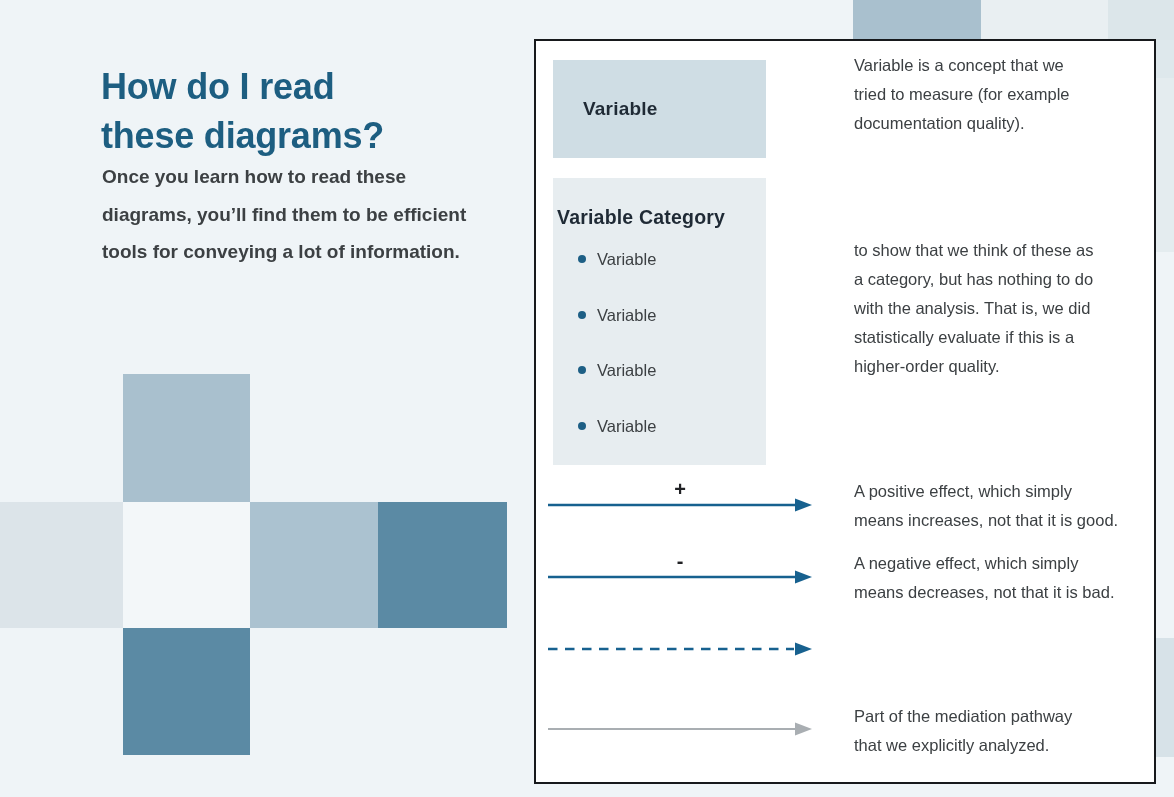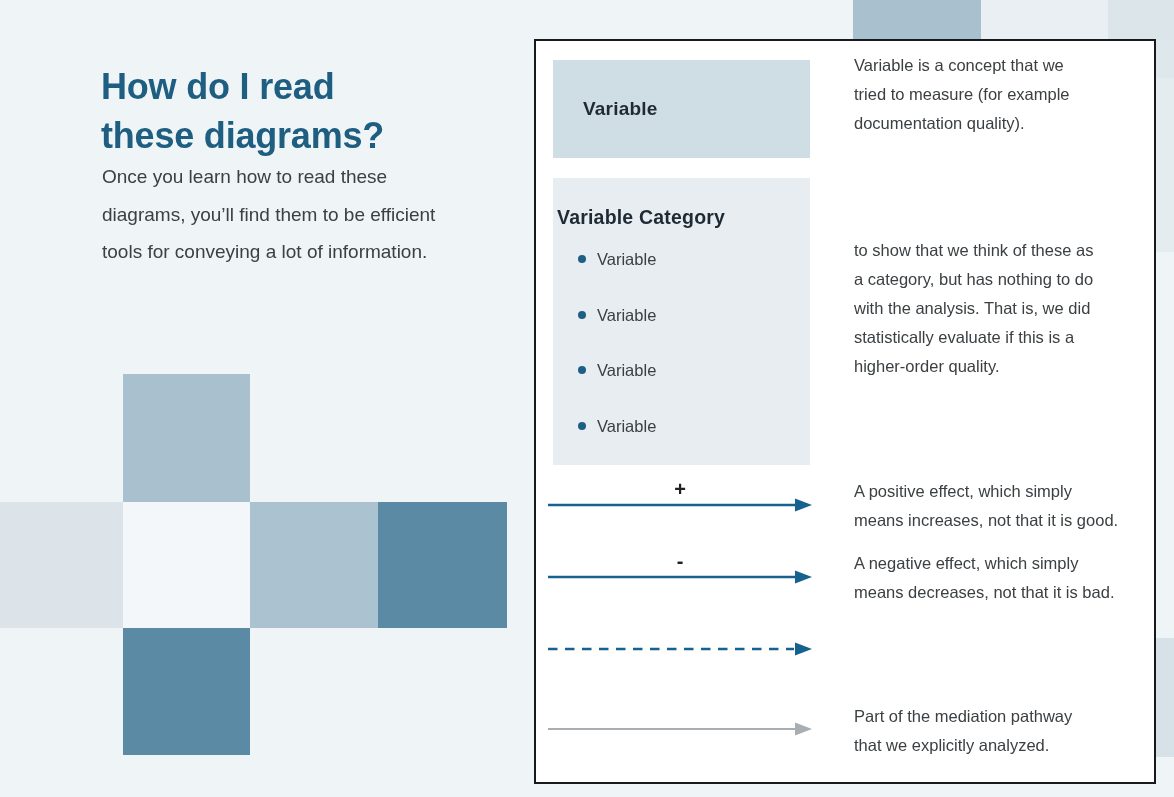--- a/index.html
+++ b/index.html
@@ -13,31 +13,31 @@
   
   #page-title{
     position:absolute;left:101px;top:38px;
     font-size:36px;line-height:49px;
     color:var(--title,#1d5e81);
     letter-spacing:-0.2px;
   }
   #page-title span{display:block;}
   #intro{
     position:absolute;left:102px;top:158px;width:420px;
-    font-size:19px;line-height:37.5px;color:var(--body_text,#3c4043);
+    font-size:19px;line-height:37.5px;color:var(--body_text,#3c4043);font-weight:bold;
   }
   #intro div{white-space:nowrap;}
   
   #panel{
     position:absolute;left:534px;top:39px;width:622px;height:745px;
     box-sizing:border-box;background:#ffffff;
     border:2.5px solid var(--panel_border,#17191c);
   }
   .node-box{
-    position:absolute;left:17px;width:257px;box-sizing:border-box;
+    position:absolute;left:17px;width:213px;box-sizing:border-box;
   }
   #variable-box{
     top:19px;height:98px;background:var(--variable_box_bg,#cfdde4);
     display:flex;align-items:center;padding-left:30px;
   }
   #variable-box .node-label{
     font-size:19px;font-weight:bold;color:#1f2a35;letter-spacing:.2px;
   }
   #category-box{
     top:137px;height:287px;background:var(--category_box_bg,#e7edf0);

